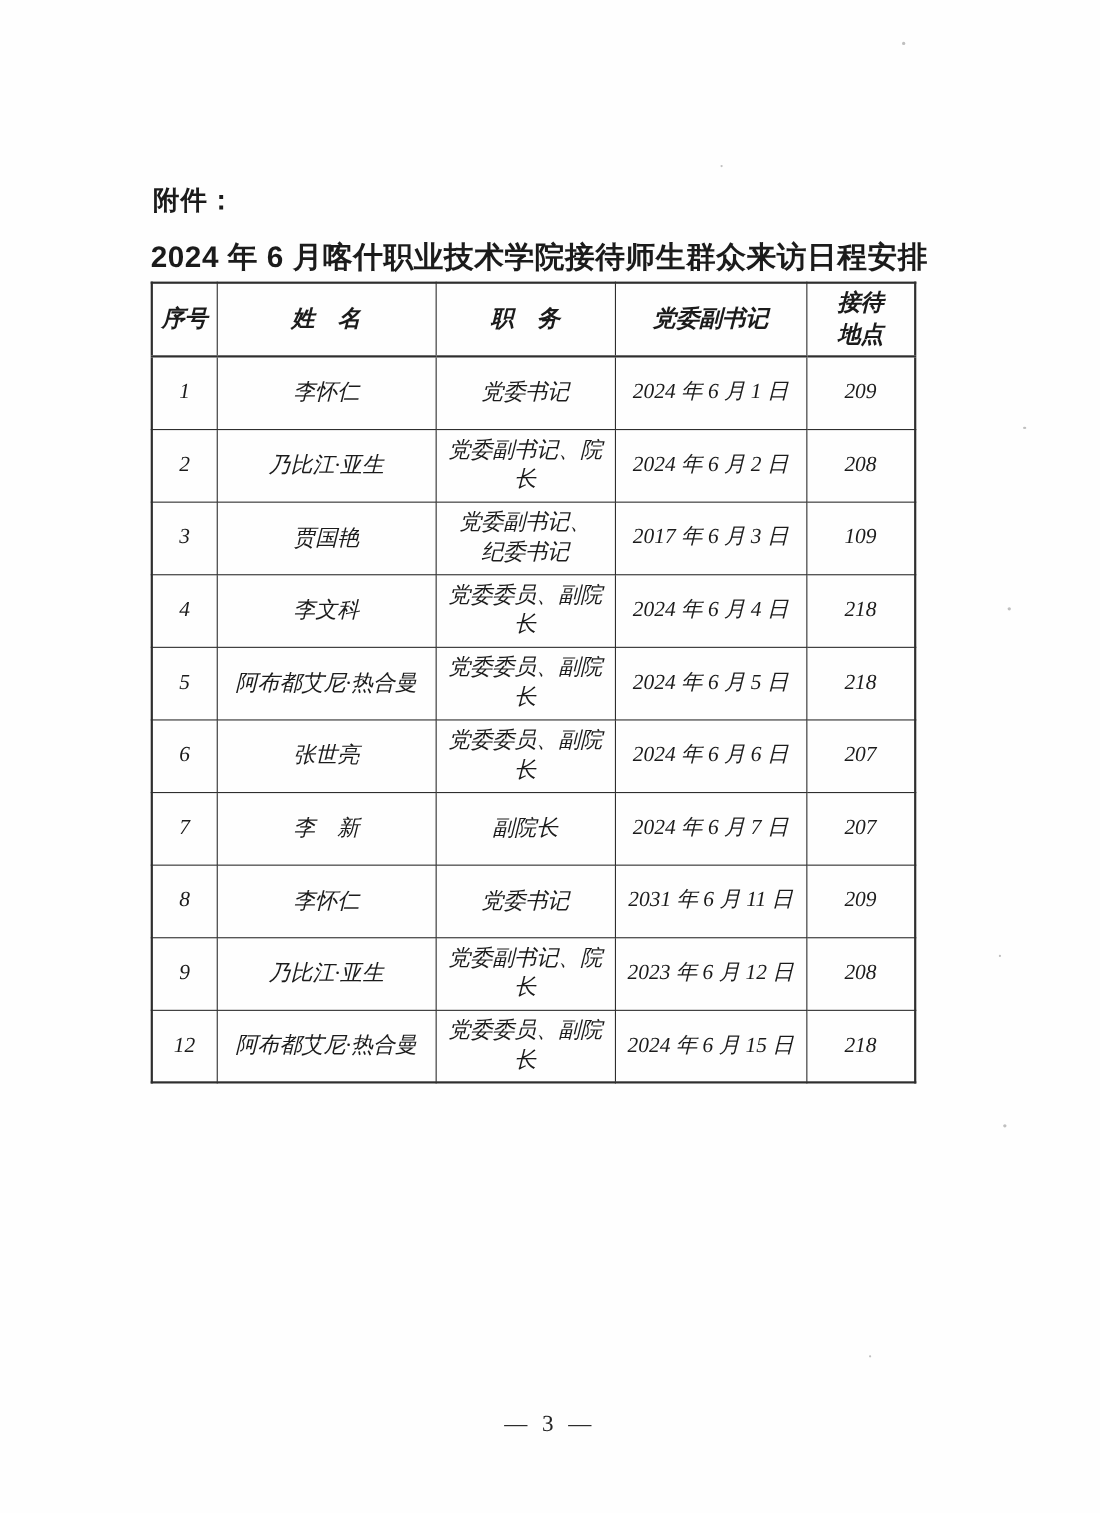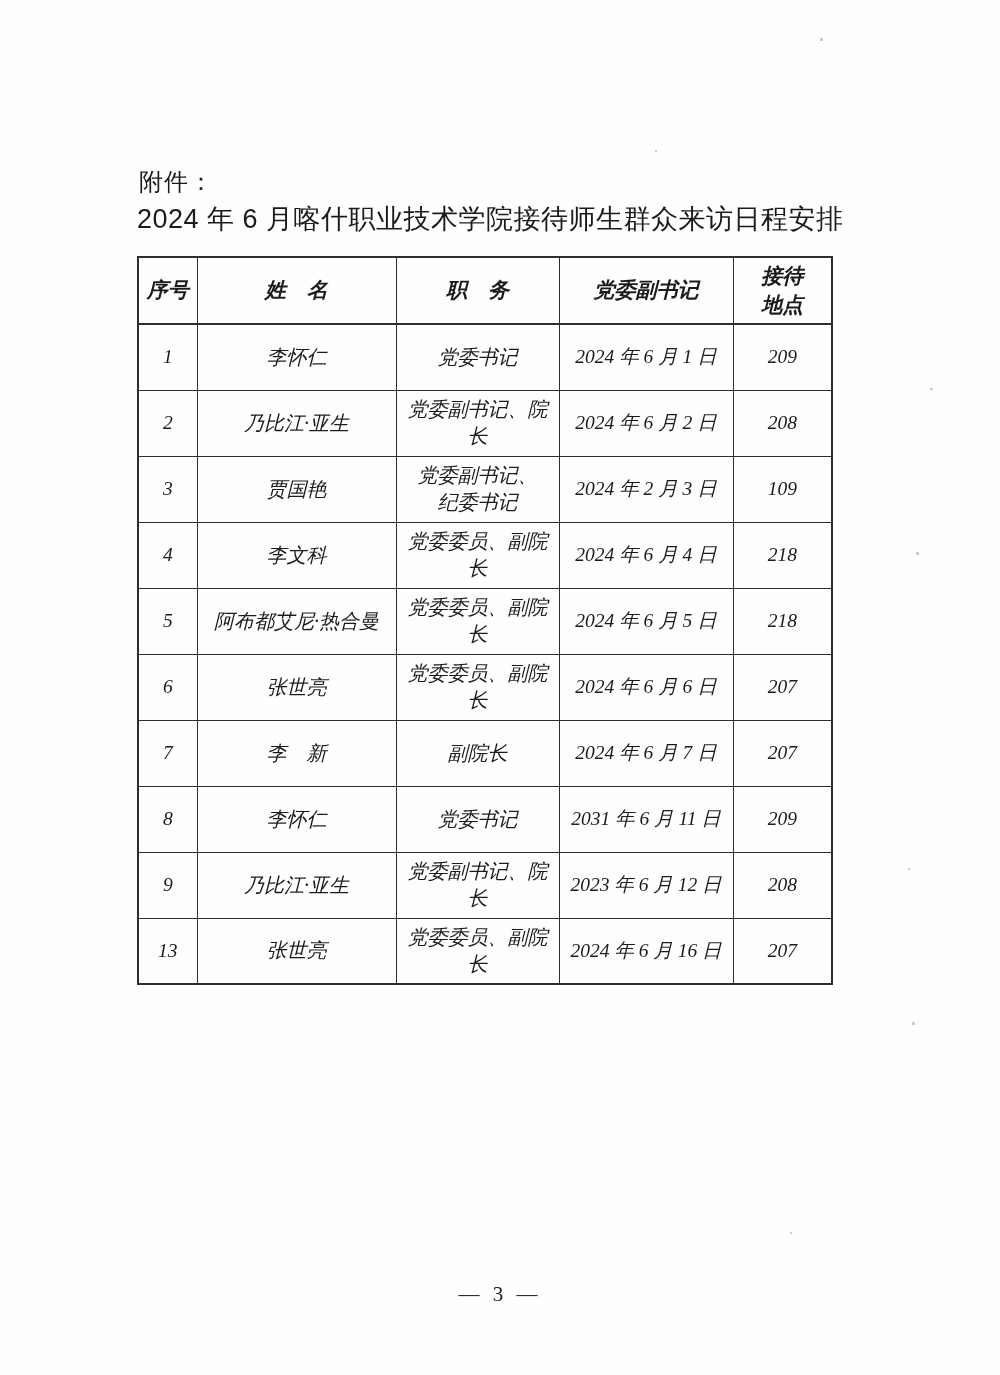--- a/index.html
+++ b/index.html
@@ -14,30 +14,30 @@
     width:1000px;height:1375px;
     background:var(--paper);
     color:var(--ink);
     font-family:"Liberation Serif","DejaVu Serif",serif;
     overflow:hidden;
   }
   .attachment-label{
     position:absolute;
     left:139px;top:166px;
     font-family:"Liberation Sans","DejaVu Sans",sans-serif;
-    font-weight:400;
+    font-weight:700;
     font-size:24px;
     letter-spacing:1px;
   }
   .doc-title{
     position:absolute;
-    left:137px;top:201px;
+    left:137px;top:216px;
     width:700px;
     font-family:"Liberation Sans","DejaVu Sans",sans-serif;
-    font-weight:400;
+    font-weight:700;
     font-size:27px;
     letter-spacing:0.5px;
     white-space:nowrap;
   }
   table.schedule{
     position:absolute;
     left:137px;top:256px;
     width:694px;
     border-collapse:collapse;
     table-layout:fixed;
@@ -133,21 +133,21 @@
         <td class="col-position">党委副书记、院
 长</td>
         <td class="col-date">2024 年 6 月 2 日</td>
         <td class="col-location">208</td>
       </tr>
       <tr>
         <td class="col-index">3</td>
         <td class="col-name">贾国艳</td>
         <td class="col-position">党委副书记、
 纪委书记</td>
-        <td class="col-date">2024 年 2 月 3 日</td>
+        <td class="col-date">2017 年 6 月 3 日</td>
         <td class="col-location">109</td>
       </tr>
       <tr>
         <td class="col-index">4</td>
         <td class="col-name">李文科</td>
         <td class="col-position">党委委员、副院
 长</td>
         <td class="col-date">2024 年 6 月 4 日</td>
         <td class="col-location">218</td>
       </tr>
@@ -183,26 +183,26 @@
       </tr>
       <tr>
         <td class="col-index">9</td>
         <td class="col-name">乃比江·亚生</td>
         <td class="col-position">党委副书记、院
 长</td>
         <td class="col-date">2023 年 6 月 12 日</td>
         <td class="col-location">208</td>
       </tr>
       <tr>
-        <td class="col-index">13</td>
-        <td class="col-name">张世亮</td>
-        <td class="col-position">党委委员、副院
-长</td>
-        <td class="col-date">2024 年 6 月 16 日</td>
-        <td class="col-location">207</td>
+        <td class="col-index">12</td>
+        <td class="col-name">阿布都艾尼·热合曼</td>
+        <td class="col-position">党委委员、副院
+长</td>
+        <td class="col-date">2024 年 6 月 15 日</td>
+        <td class="col-location">218</td>
       </tr>
     </tbody>
 </table>
 
 <div class="page-footer">— 3 —</div>
 
 <div class="speck s1"></div>
 <div class="speck s2"></div>
 <div class="speck s3"></div>
 <div class="speck s4"></div>

